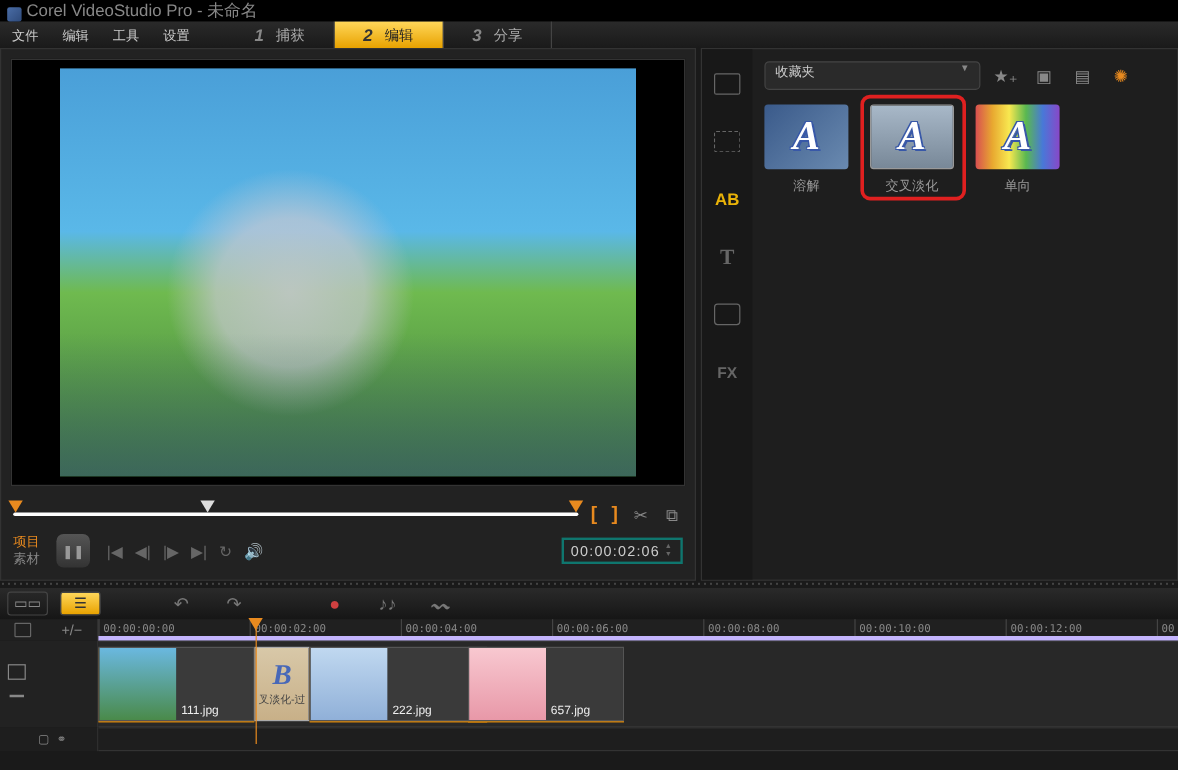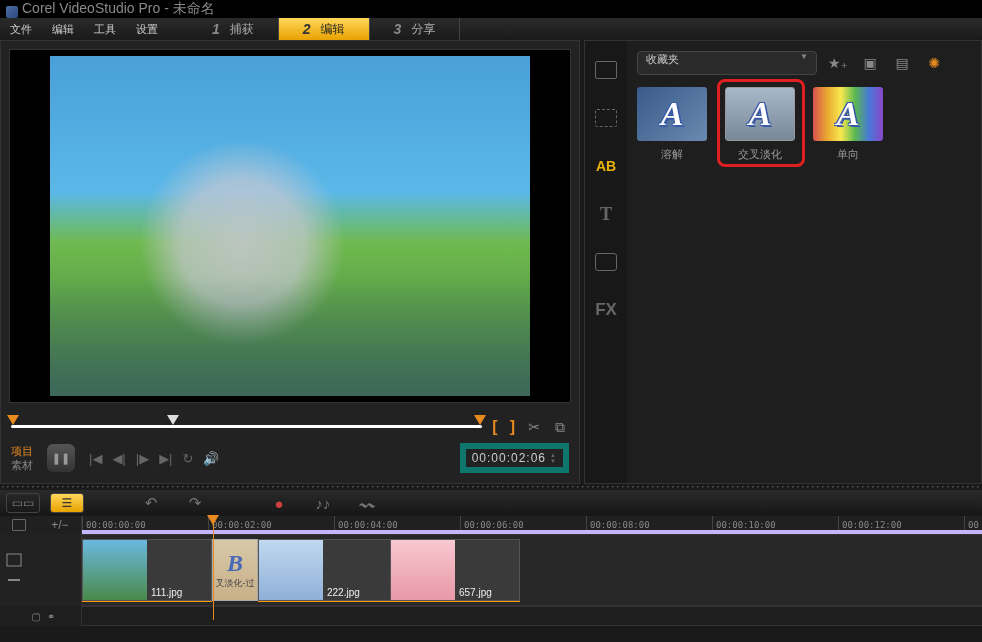--- a/index.html
+++ b/index.html
@@ -36,30 +36,30 @@
 .scrub-bg { position:absolute; left:0; right:0; top:8px; height:3px; background:#fff; border-radius:2px; }
 .scrub-marker { position:absolute; top:-2px; width:0; height:0; border-left:6px solid transparent; border-right:6px solid transparent; border-top:10px solid #e88a1f; }
 .scrub-bracket { color:#e88a1f; font-size:16px; font-weight:bold; padding: 0 2px; cursor:pointer; }
 .ctl-icon { width:18px; height:18px; color:#888; display:flex; align-items:center; justify-content:center; font-size:14px; cursor:pointer; }
 
 .play-row { display:flex; align-items:center; gap:8px; }
 .mode-labels { display:flex; flex-direction:column; font-size:11px; color:#e88a1f; line-height:14px; }
 .play-btn { width:28px; height:28px; border-radius:6px; background: linear-gradient(#555,#333); display:flex; align-items:center; justify-content:center; color:#999; font-size:11px; cursor:pointer; margin: 0 6px; }
 .nav-btns { display:flex; gap:10px; }
 .nav-btn { color:#666; font-size:13px; cursor:pointer; }
-.timecode { margin-left:auto; border:6px solid #0f766e; padding: 2px 6px; font-family: monospace; font-size:12px; color:#ccc; letter-spacing:1px; display:flex; align-items:center; }
+.timecode { margin-left:auto; border:2px solid #0f766e; padding: 2px 6px; font-family: monospace; font-size:12px; color:#ccc; letter-spacing:1px; display:flex; align-items:center; }
 .timecode .tiny-arrows { display:flex; flex-direction:column; font-size:6px; margin-left:4px; line-height:6px; color:#666; }
 
 
 .lib-side-tabs { width: 42px; background:#181818; display:flex; flex-direction:column; padding-top:8px; }
 .lib-tab { height:42px; display:flex; align-items:center; justify-content:center; color:#666; font-size:13px; cursor:pointer; margin-bottom:6px; }
 .lib-tab.active { color:#eab308; }
 .lib-tab .icon-box { width:22px; height:18px; border:1.5px solid currentColor; border-radius:2px; position:relative; }
 .lib-tab.ab-tab .ab { font-weight:bold; font-size:14px; }
-.lib-tab.fx-tab { font-weight:bold; font-size:17px; }
+.lib-tab.fx-tab { font-weight:bold; font-size:13px; }
 
 .lib-content { flex:1; padding: 10px; }
 .lib-toolbar { display:flex; align-items:center; gap:10px; margin-bottom:12px; }
 .lib-dropdown { flex:0 0 180px; height:24px; background:#2a2a2a; border:1px solid #444; border-radius:4px; display:flex; align-items:flex-start; padding: 0 8px; font-size:11px; color:#ccc; cursor:pointer; }
 .lib-dropdown::after { content:"▼"; margin-left:auto; font-size:8px; color:#888; }
 .lib-tool-icon { width:22px; height:22px; color:#888; display:flex; align-items:center; justify-content:center; cursor:pointer; font-size:14px; }
 .lib-tool-icon.orange { color:#e88a1f; }
 
 .transition-grid { display:flex; gap:18px; }
 .trans-item { display:flex; flex-direction:column; align-items:center; font-size:11px; color:#999; cursor:grab; }

